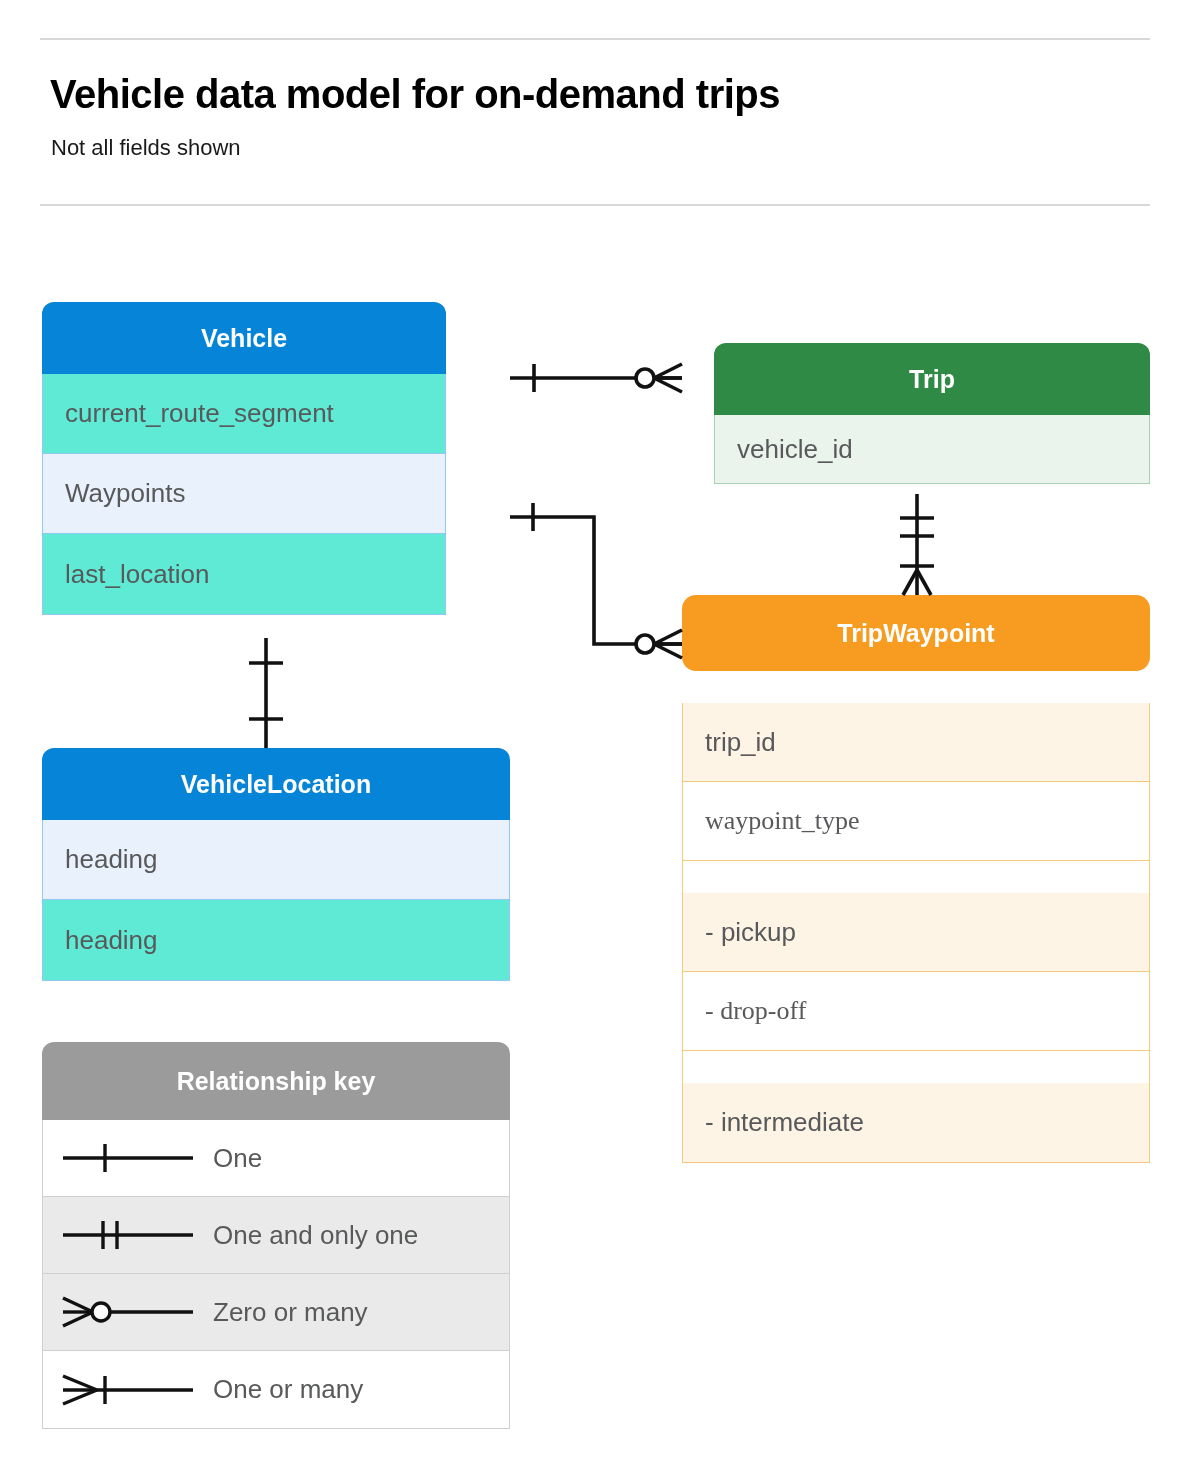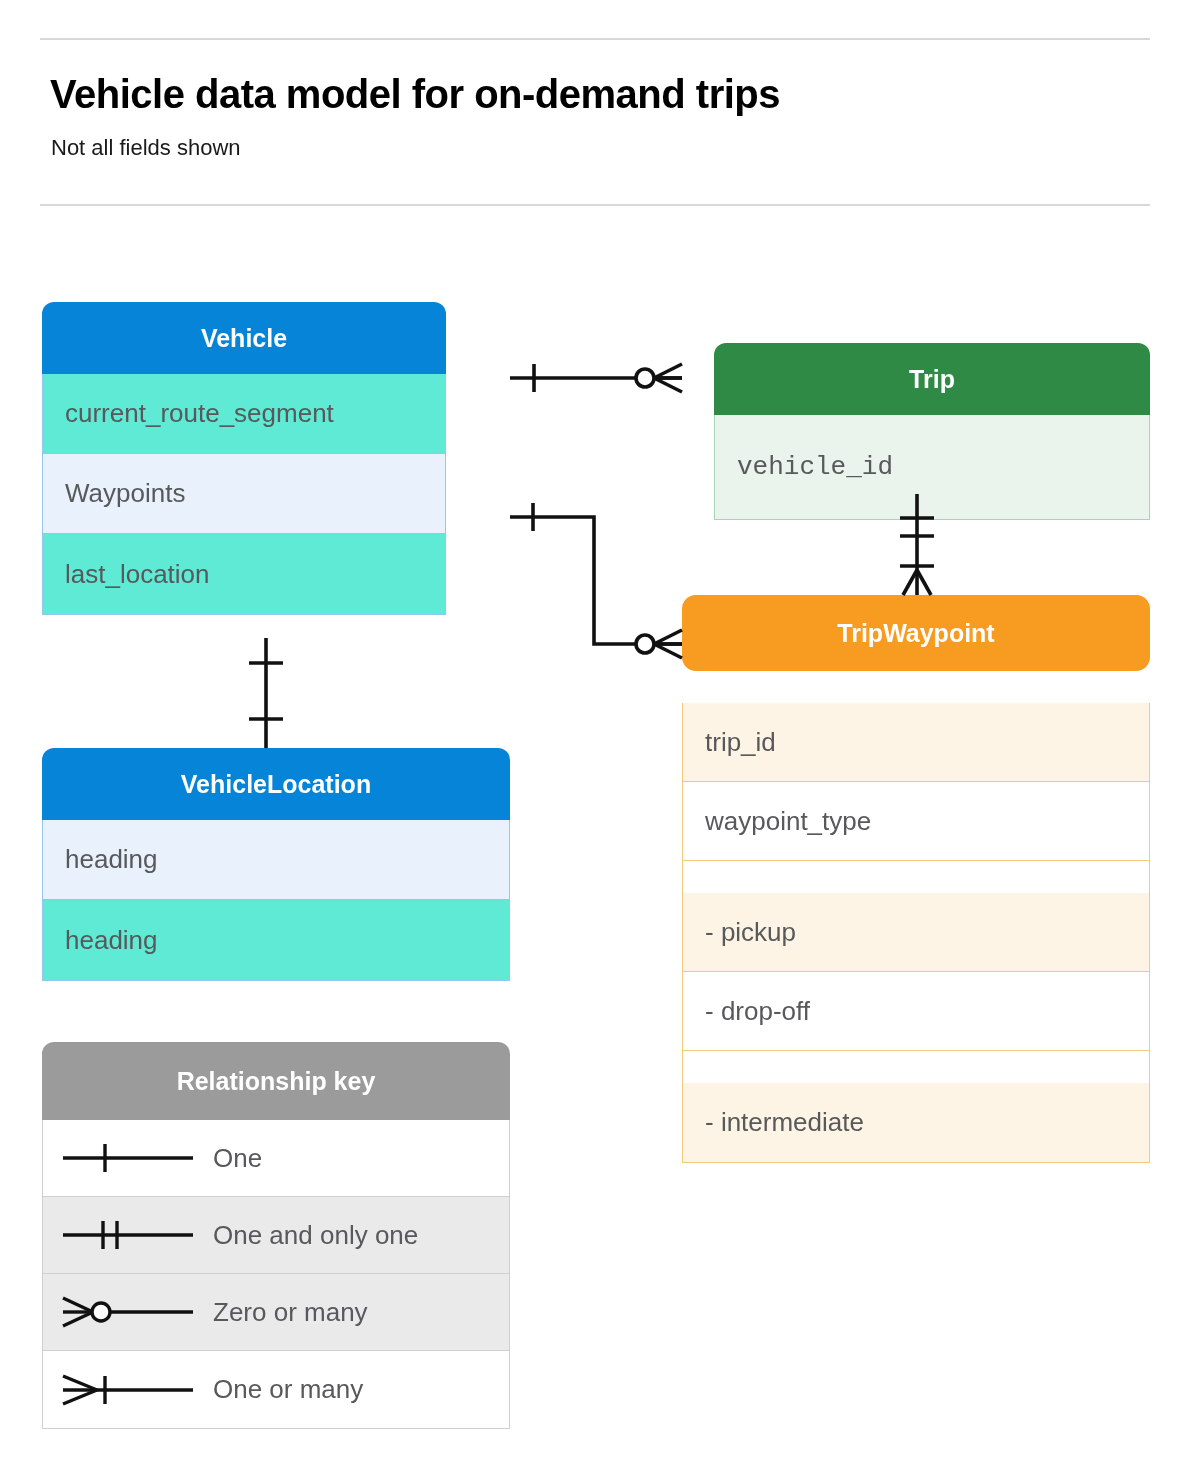--- a/index.html
+++ b/index.html
@@ -87,41 +87,41 @@
   .theme-green .entity-header { background: #2E8A45; }
   .theme-green .entity-body   { border-color: #a9d3b4; }
   .theme-green .entity-row    { border-bottom-color: #a9d3b4; }
   .theme-green .row-alt       { background: #eaf3ec; }
 
   
   .theme-orange .entity-header { background: #F79C21; }
   .theme-orange .entity-body   { border-color: #f5c87c; }
   .theme-orange .entity-row    { border-bottom-color: #f5c87c; }
   .theme-orange .row-alt       { background: #fef4e6; margin-top: 32px; }
-  .theme-orange .row-plain     { background: #ffffff; }
+  .theme-orange .row-plain     { background: #ffffff; font-family: Liberation Serif, serif; }
 
   
   .theme-gray .entity-header { background: #9b9b9b; }
   .theme-gray .entity-body   { border-color: #cfcfcf; }
   .theme-gray .entity-row    { border-bottom-color: #cfcfcf; }
   .theme-gray .row-alt       { background: #eaeaea; }
   .theme-gray .row-plain     { background: #ffffff; }
 
   
   #entity-vehicle          { left: 42px;  top: 302px; width: 404px; }
   #entity-vehicle .entity-header { height: 72px; }
   #entity-vehicle .entity-row    { height: 80px; }
 
   #entity-vehiclelocation  { left: 42px;  top: 748px; width: 468px; }
   #entity-vehiclelocation .entity-header { height: 72px; }
   #entity-vehiclelocation .entity-row    { height: 80px; }
 
   #entity-trip             { left: 682px; top: 343px; width: 468px; padding-left: 32px; }
   #entity-trip .entity-header { height: 72px; }
-  #entity-trip .entity-row    { height: 104px; font-family: Liberation Mono, monospace; }
+  #entity-trip .entity-row    { height: 68px; }
 
   #entity-tripwaypoint     { left: 682px; top: 595px; width: 468px; }
   #entity-tripwaypoint .entity-header { height: 76px; border-radius: 14px; }
   #entity-tripwaypoint .entity-row    { height: 79px; }
 
   #legend-card             { left: 42px;  top: 1042px; width: 468px; }
   #legend-card .entity-header { height: 78px; font-size: 25px; }
   #legend-card .entity-row    { height: 77px; padding-left: 0; }
 
   .legend-row {

